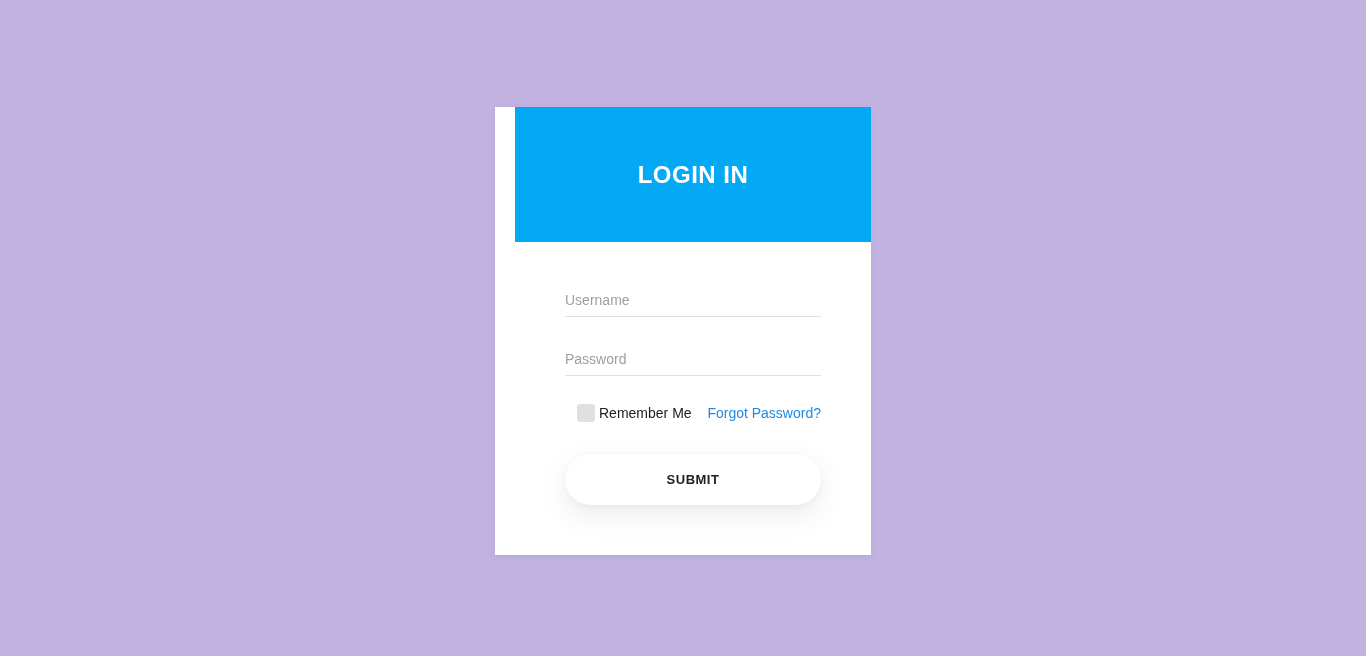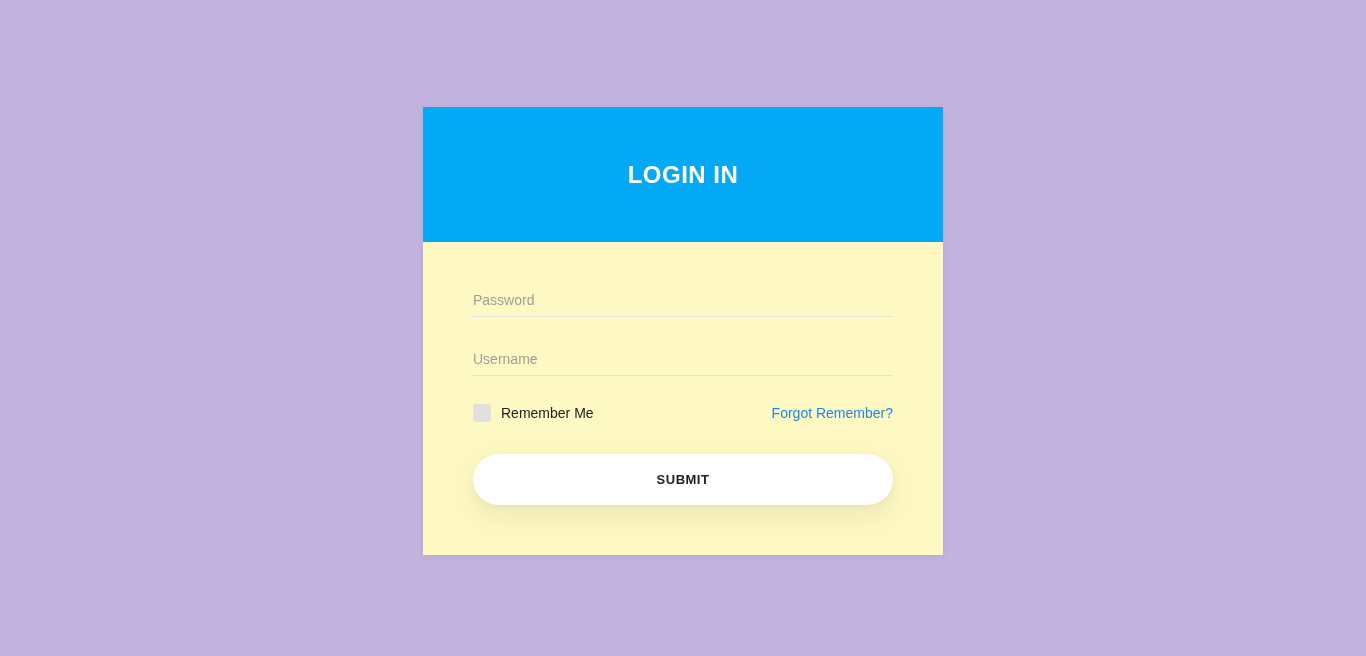--- a/index.html
+++ b/index.html
@@ -12,23 +12,24 @@
       height: 656px;
       background: #c1b2e0;
       font-family: -apple-system, BlinkMacSystemFont, "Segoe UI", Arial, sans-serif;
       display: flex;
       justify-content: center;
       align-items: flex-start;
       padding-top: 107px;
       overflow: hidden;
     }
     .card {
-      width: 520px;
-      background: #fef9c3;
+      width: 376px;
+      background: #ffffff;
       box-shadow: 0 2px 8px rgba(0,0,0,0.05);
+      padding-left: 20px;
     }
     .header {
       background: #03a9f4;
       height: 135px;
       display: flex;
       align-items: center;
       justify-content: center;
     }
     .header h2 {
       color: #ffffff;
@@ -60,21 +61,22 @@
     .options-row {
       display: flex;
       justify-content: space-between;
       align-items: center;
       margin-top: 28px;
       margin-bottom: 32px;
     }
     .remember {
       display: flex;
       align-items: center;
-      gap: 10px;
+      gap: 4px;
+      margin-left: 12px;
     }
     .checkbox {
       width: 18px;
       height: 18px;
       background: #e0e0e0;
       border-radius: 3px;
       appearance: none;
       cursor: pointer;
       position: relative;
     }
@@ -114,27 +116,27 @@
   </style>
 </head>
 <body>
 
 <div class="card">
   <div class="header">
     <h2>LOGIN IN</h2>
   </div>
   <div class="body">
     <div class="form-line">
-      <input type="password" placeholder="Password" style="">
+      <input type="text" placeholder="Username" style="">
     </div>
     <div class="form-line">
-      <input type="text" placeholder="Username" style="">
+      <input type="password" placeholder="Password" style="">
     </div>
     <div class="options-row">
       <div class="remember">
         <input type="checkbox" class="checkbox" id="rm" style="">
         <label for="rm">Remember Me</label>
       </div>
-      <a class="forgot">Forgot Remember?</a>
+      <a class="forgot">Forgot Password?</a>
     </div>
     <button class="submit-btn">SUBMIT</button>
   </div>
 </div>
 
 </body></html>

